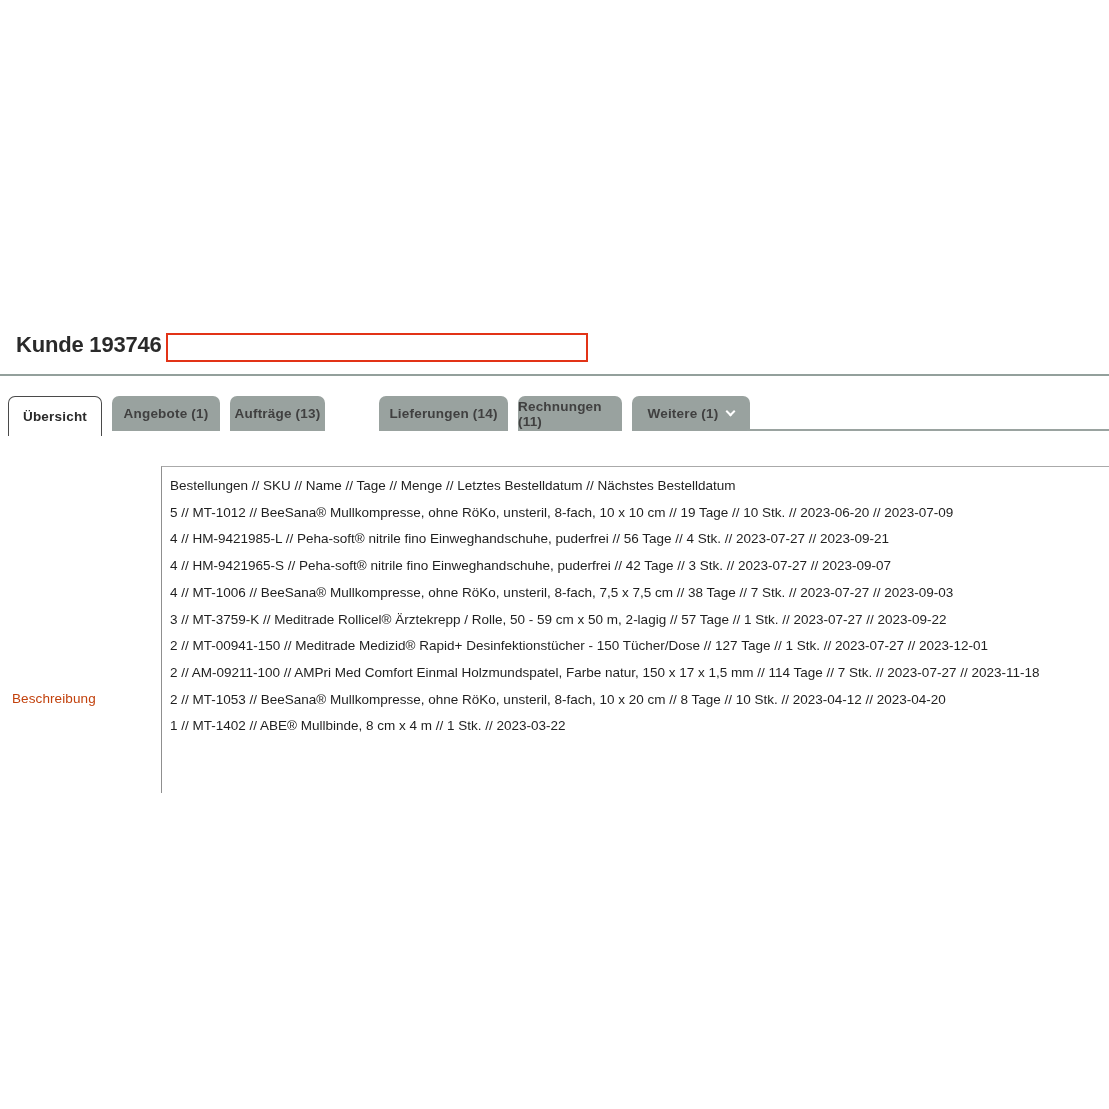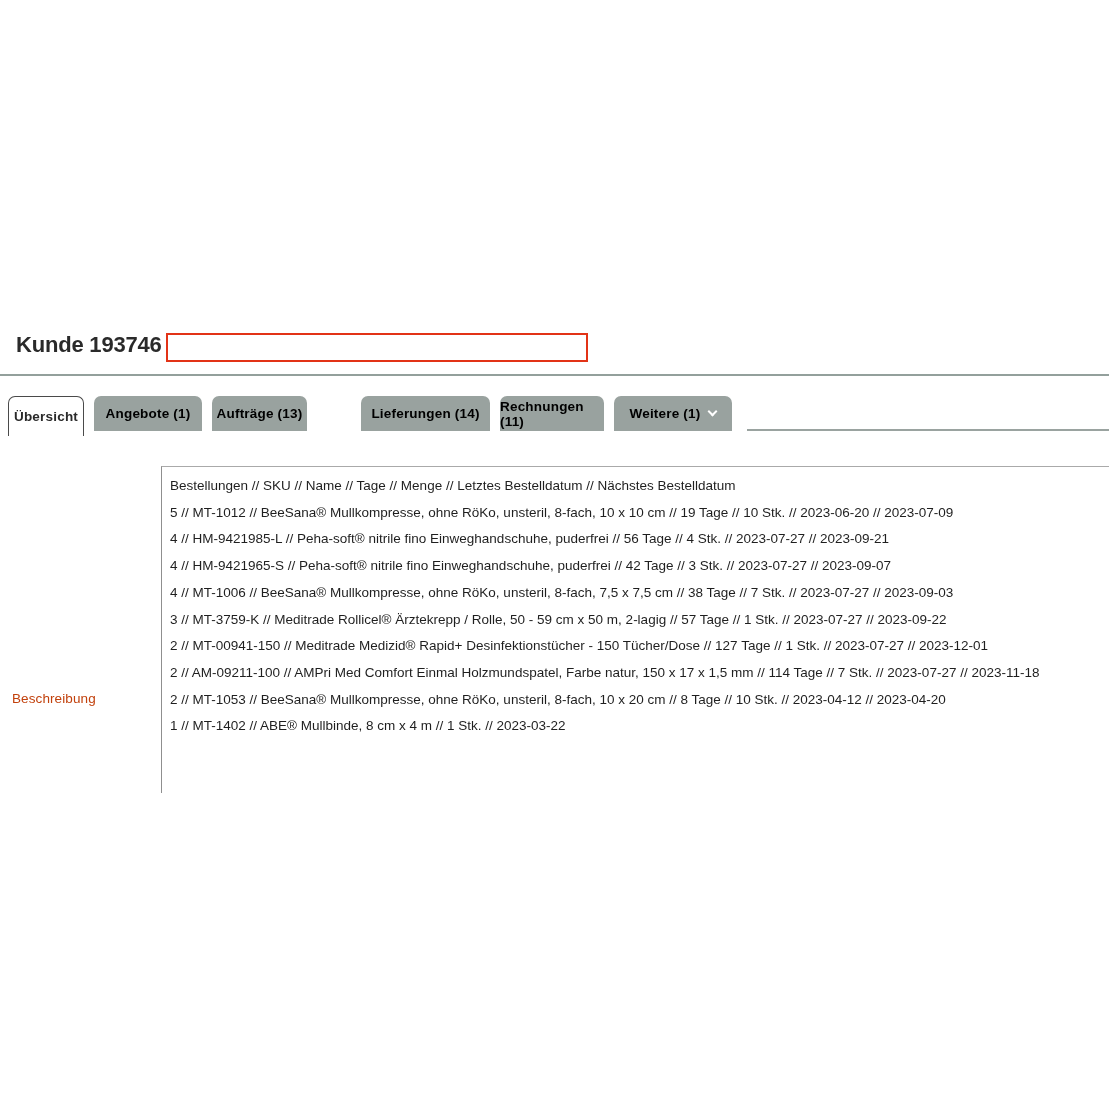--- a/index.html
+++ b/index.html
@@ -20,28 +20,28 @@
   }
   .header-divider {
     position:absolute; left:0; top:370px; width:1109px; height:2px;
     background:#93a09c;
   }
 
   
   .tabbar { position:absolute; left:8px; top:392px; display:flex; gap:10px; align-items:flex-start; }
   .tab {
     height:35px; display:flex; align-items:center; justify-content:center;
-    background:#99a29f; color:#000000; font-size:13.5px; font-weight:600;
+    background:#99a29f; color:#404040; font-size:13.5px; font-weight:600;
     border-radius:7px 7px 0 0; cursor:pointer; letter-spacing:0.2px;
   }
   .tab.active {
     height:40px; background:#ffffff; color:#2a2a2a;
     border:1.5px solid #4a4a4a; border-bottom:none; z-index:3;
   }
-  .w-uebersicht { width:76px; }
+  .w-uebersicht { width:94px; }
   .w-angebote   { width:108px; }
   .w-auftraege  { width:95px;justify-content:center; }
   .w-lieferungen{ width:129px;margin-left:44px; }
   .w-rechnungen { width:104px; }
   .w-weitere    { width:118px; }
   .chevron-down {
     width:7px; height:7px; border-right:2px solid #fff; border-bottom:2px solid #fff;
     transform:rotate(45deg); display:inline-block; margin-left:9px; margin-top:-5px;
   }
   .tabbar-trailing-line {

